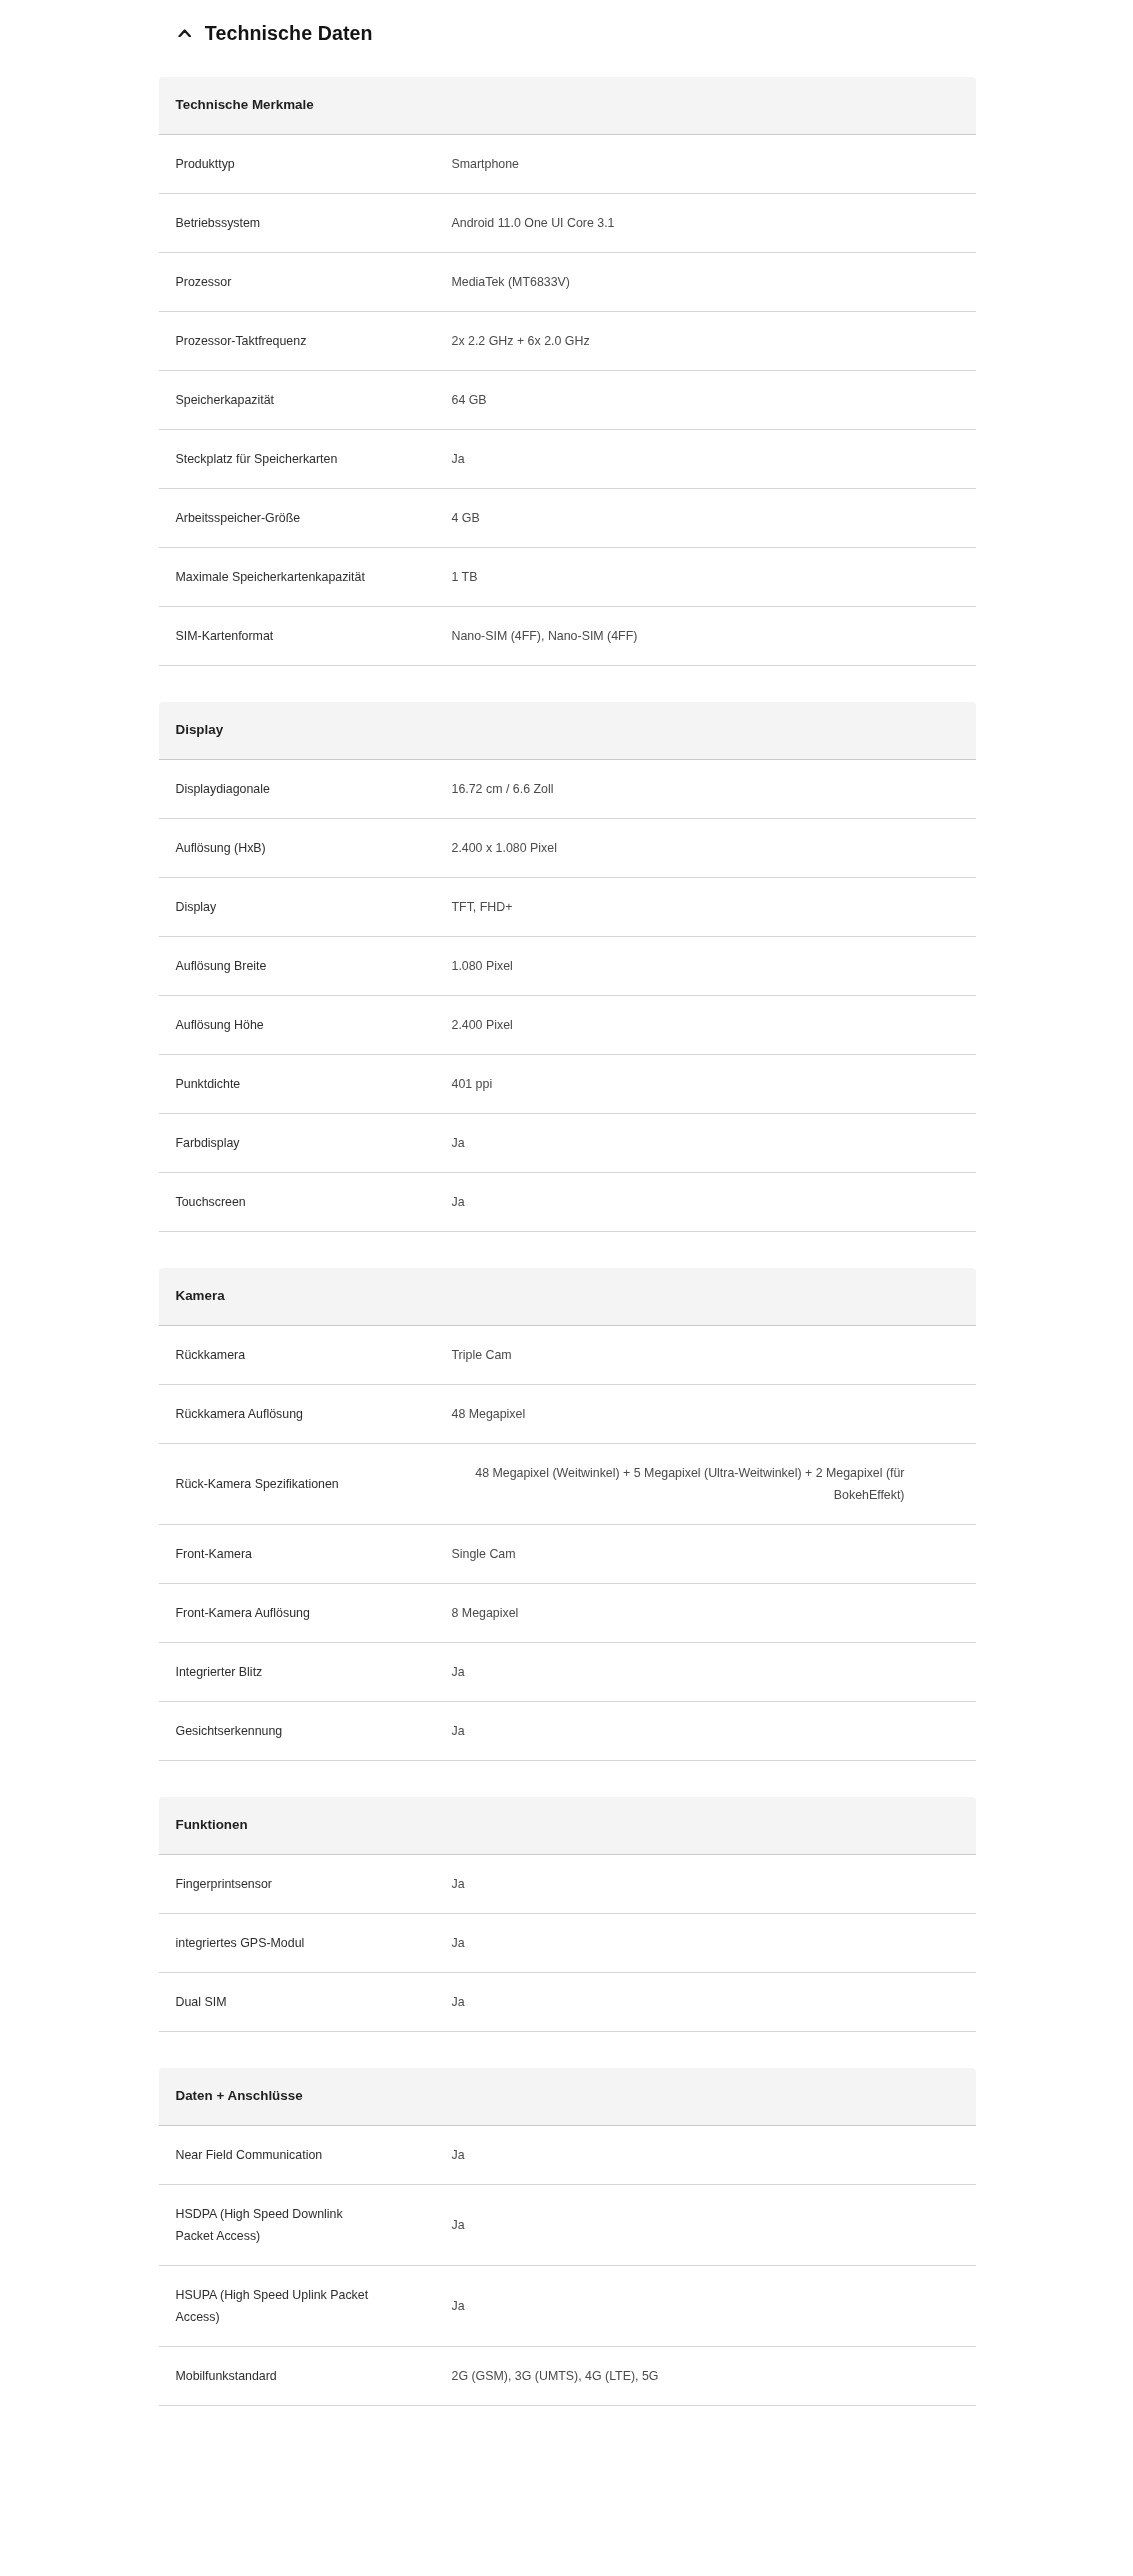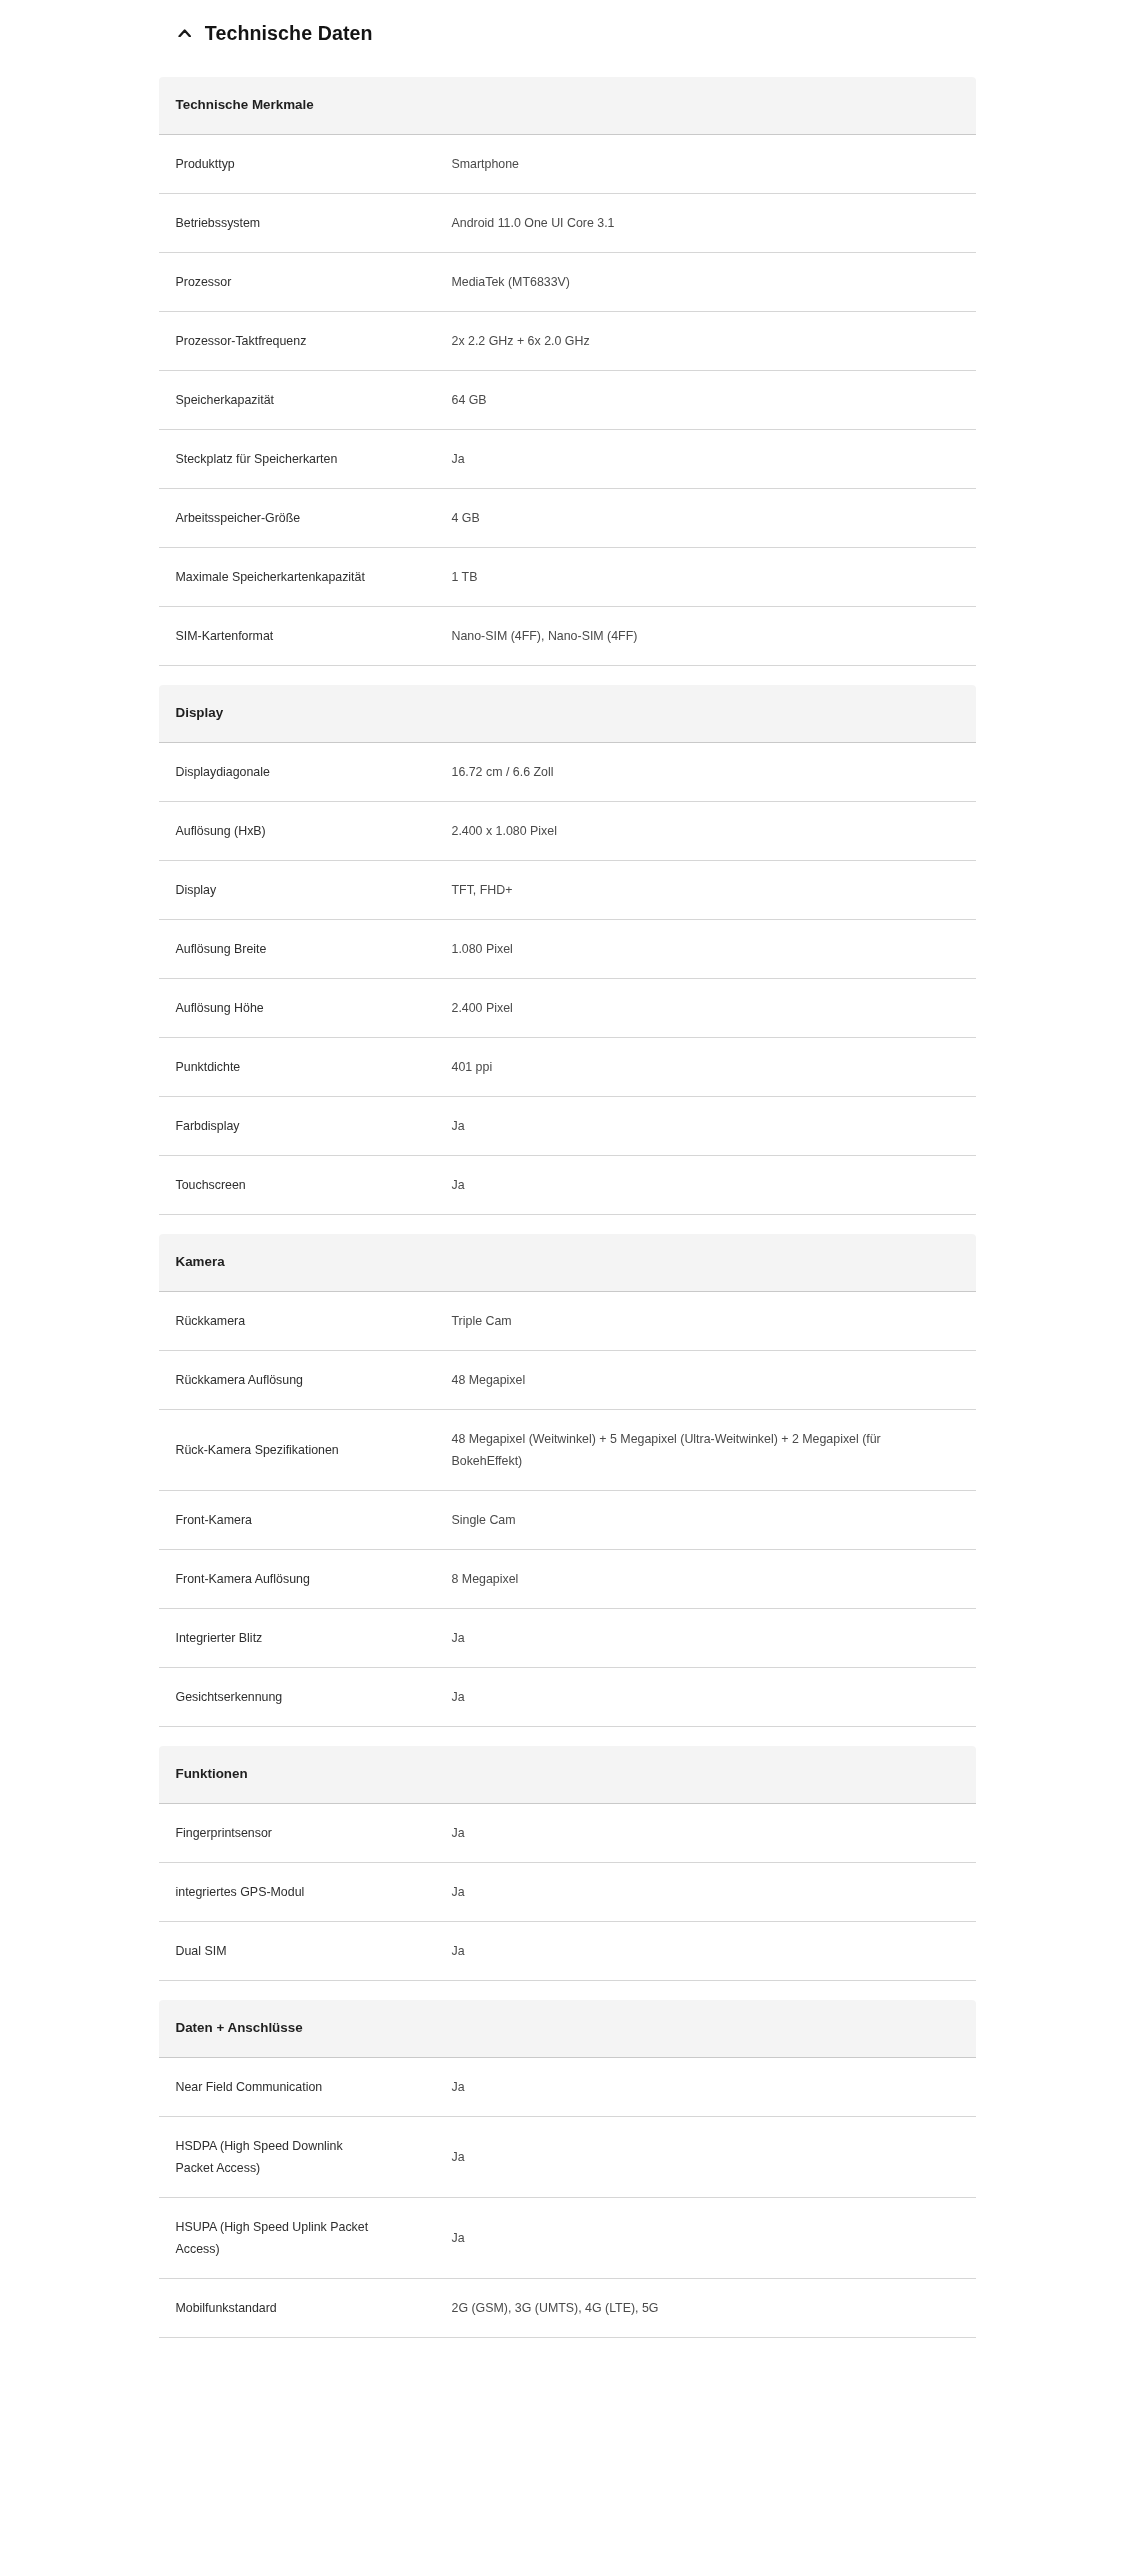--- a/index.html
+++ b/index.html
@@ -34,21 +34,21 @@
     letter-spacing: 0.1px;
     line-height: 25px;
     white-space: nowrap;
   }
   .sections {
     position: absolute;
     top: 77px;
     left: 159px;
     width: 817px;
   }
-  .section { margin-bottom: 19px; }
+  .section { margin-bottom: 36px; }
   .section-header {
     box-sizing: border-box;
     height: 58px;
     background: var(--section-header-bg, #f4f4f4);
     border-bottom: 1.5px solid var(--divider-strong, #c9c9c9);
     border-radius: 4.1px 4.1px 0 0;
     display: flex;
     align-items: center;
     padding: 0 16.5px;
   }
@@ -72,20 +72,21 @@
     margin-right: 75px;
     font-size: 12.4px;
     color: var(--text-primary, #2e2e2e);
     line-height: 22px;
   }
   .row-value {
     max-width: 453px;
     font-size: 12.4px;
     color: var(--text-secondary, #4a4a4a);
     line-height: 22px;
+    text-align: right;
   }
 </style>
 </head>
 <body>
 
 <div class="page" style="--section-header-bg: #f4f4f4; --divider: #d6d6d6; --divider-strong: #c9c9c9; --text-primary: #2e2e2e; --text-secondary: #4a4a4a;">
 
   <div class="page-header">
     <svg class="chev-big" viewBox="0 0 26 17" aria-hidden="true">
       <polyline points="3,14 13,3 23,14" fill="none" stroke="currentColor" stroke-width="4.5" stroke-linecap="round" stroke-linejoin="round"></polyline>

